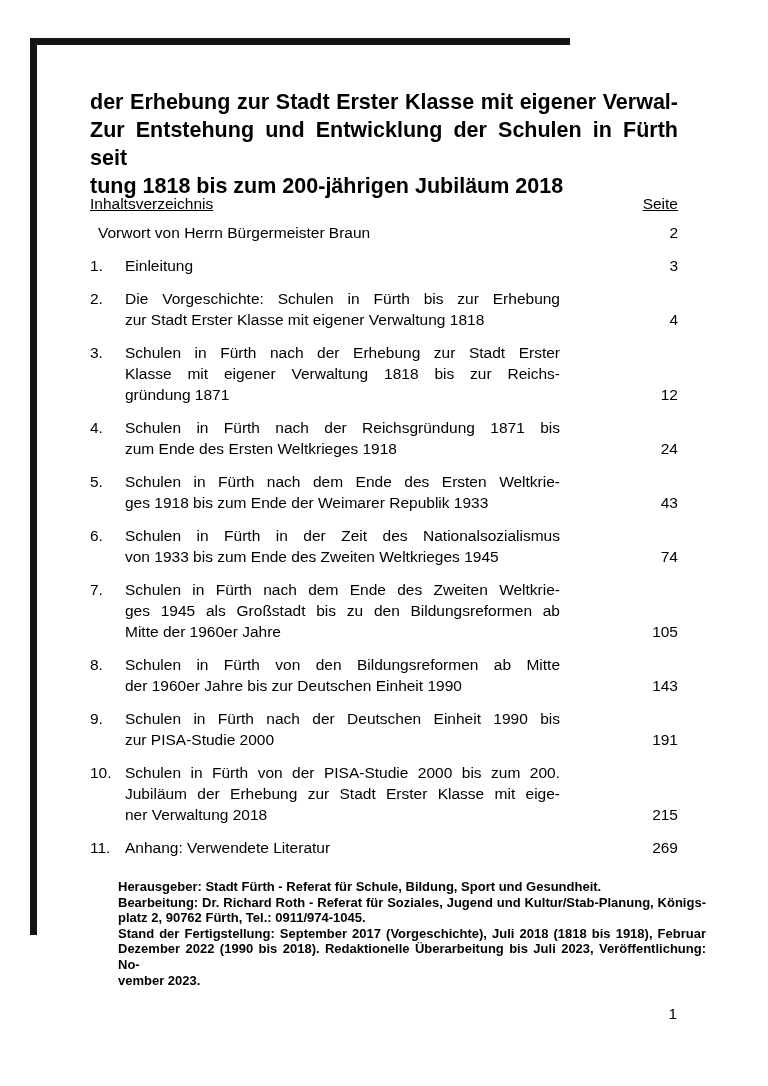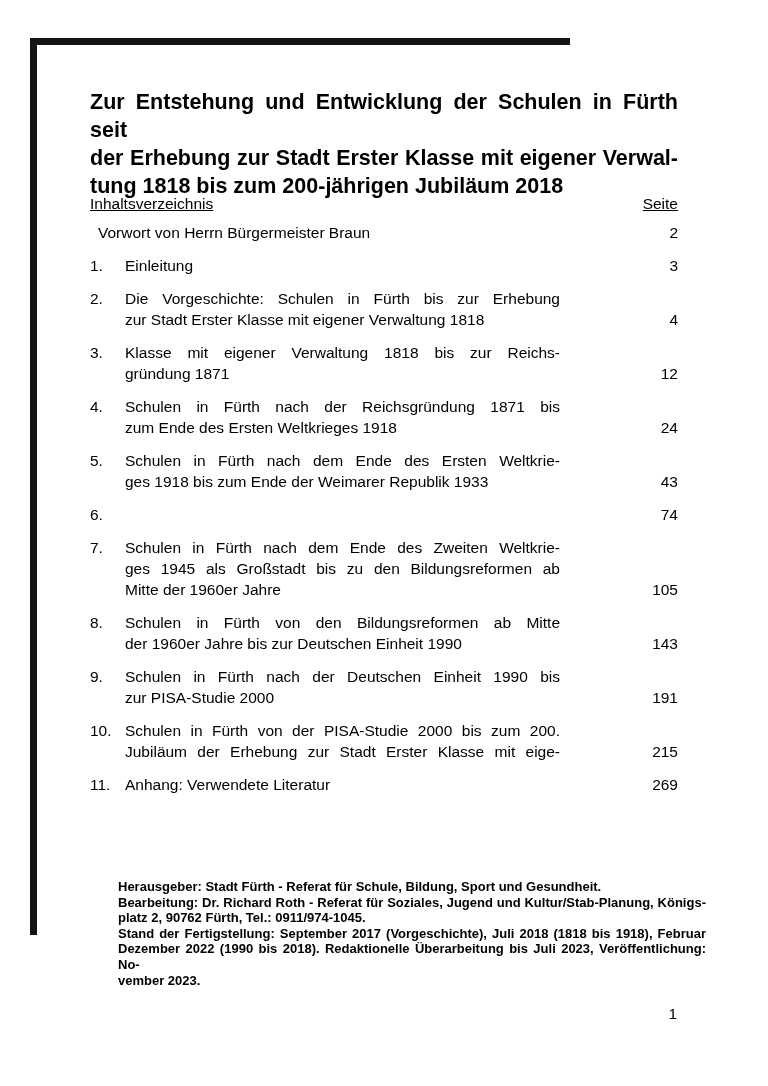--- a/index.html
+++ b/index.html
@@ -45,22 +45,22 @@
     font-size: 15.5px;
   }
 </style>
 </head>
 <body>
 
 <div class="scan-border-v"></div>
 <div class="scan-border-h"></div>
 
 <div class="title" id="title">
+    <div class="jl">der Erhebung zur Stadt Erster Klasse mit eigener Verwal-</div>
     <div class="jl">Zur Entstehung und Entwicklung der Schulen in Fürth seit</div>
-    <div class="jl">der Erhebung zur Stadt Erster Klasse mit eigener Verwal-</div>
     <div>tung 1818 bis zum 200-jährigen Jubiläum 2018</div>
   </div>
 
 <div class="toc-header">
   <span>Inhaltsverzeichnis</span>
   <span>Seite</span>
 </div>
 
 <div class="toc" id="toc">
     <div class="toc-row">
@@ -80,20 +80,21 @@
       <div class="toc-num">2.</div>
       <div class="toc-text">
         <div class="jl">Die Vorgeschichte: Schulen in Fürth bis zur Erhebung</div>
         <div>zur Stadt Erster Klasse mit eigener Verwaltung 1818</div>
       </div>
       <div class="toc-page">4</div>
     </div>
     <div class="toc-row">
       <div class="toc-num">3.</div>
       <div class="toc-text">
+        <div class="jl">Schulen in Fürth nach der Erhebung zur Stadt Erster</div>
         <div class="jl">Klasse mit eigener Verwaltung 1818 bis zur Reichs-</div>
         <div>gründung 1871</div>
       </div>
       <div class="toc-page">12</div>
     </div>
     <div class="toc-row">
       <div class="toc-num">4.</div>
       <div class="toc-text">
         <div class="jl">Schulen in Fürth nach der Reichsgründung 1871 bis</div>
         <div>zum Ende des Ersten Weltkrieges 1918</div>
@@ -103,20 +104,24 @@
     <div class="toc-row">
       <div class="toc-num">5.</div>
       <div class="toc-text">
         <div class="jl">Schulen in Fürth nach dem Ende des Ersten Weltkrie-</div>
         <div>ges 1918 bis zum Ende der Weimarer Republik 1933</div>
       </div>
       <div class="toc-page">43</div>
     </div>
     <div class="toc-row">
       <div class="toc-num">6.</div>
+      <div class="toc-text">
+        <div class="jl">Schulen in Fürth in der Zeit des Nationalsozialismus</div>
+        <div>von 1933 bis zum Ende des Zweiten Weltkrieges 1945</div>
+      </div>
       <div class="toc-page">74</div>
     </div>
     <div class="toc-row">
       <div class="toc-num">7.</div>
       <div class="toc-text">
         <div class="jl">Schulen in Fürth nach dem Ende des Zweiten Weltkrie-</div>
         <div class="jl">ges 1945 als Großstadt bis zu den Bildungsreformen ab</div>
         <div>Mitte der 1960er Jahre</div>
       </div>
       <div class="toc-page">105</div>
@@ -135,20 +140,21 @@
         <div class="jl">Schulen in Fürth nach der Deutschen Einheit 1990 bis</div>
         <div>zur PISA-Studie 2000</div>
       </div>
       <div class="toc-page">191</div>
     </div>
     <div class="toc-row">
       <div class="toc-num">10.</div>
       <div class="toc-text">
         <div class="jl">Schulen in Fürth von der PISA-Studie 2000 bis zum 200.</div>
         <div class="jl">Jubiläum der Erhebung zur Stadt Erster Klasse mit eige-</div>
+        <div>ner Verwaltung 2018</div>
       </div>
       <div class="toc-page">215</div>
     </div>
     <div class="toc-row">
       <div class="toc-num">11.</div>
       <div class="toc-text">
         <div>Anhang: Verwendete Literatur</div>
       </div>
       <div class="toc-page">269</div>
     </div>

